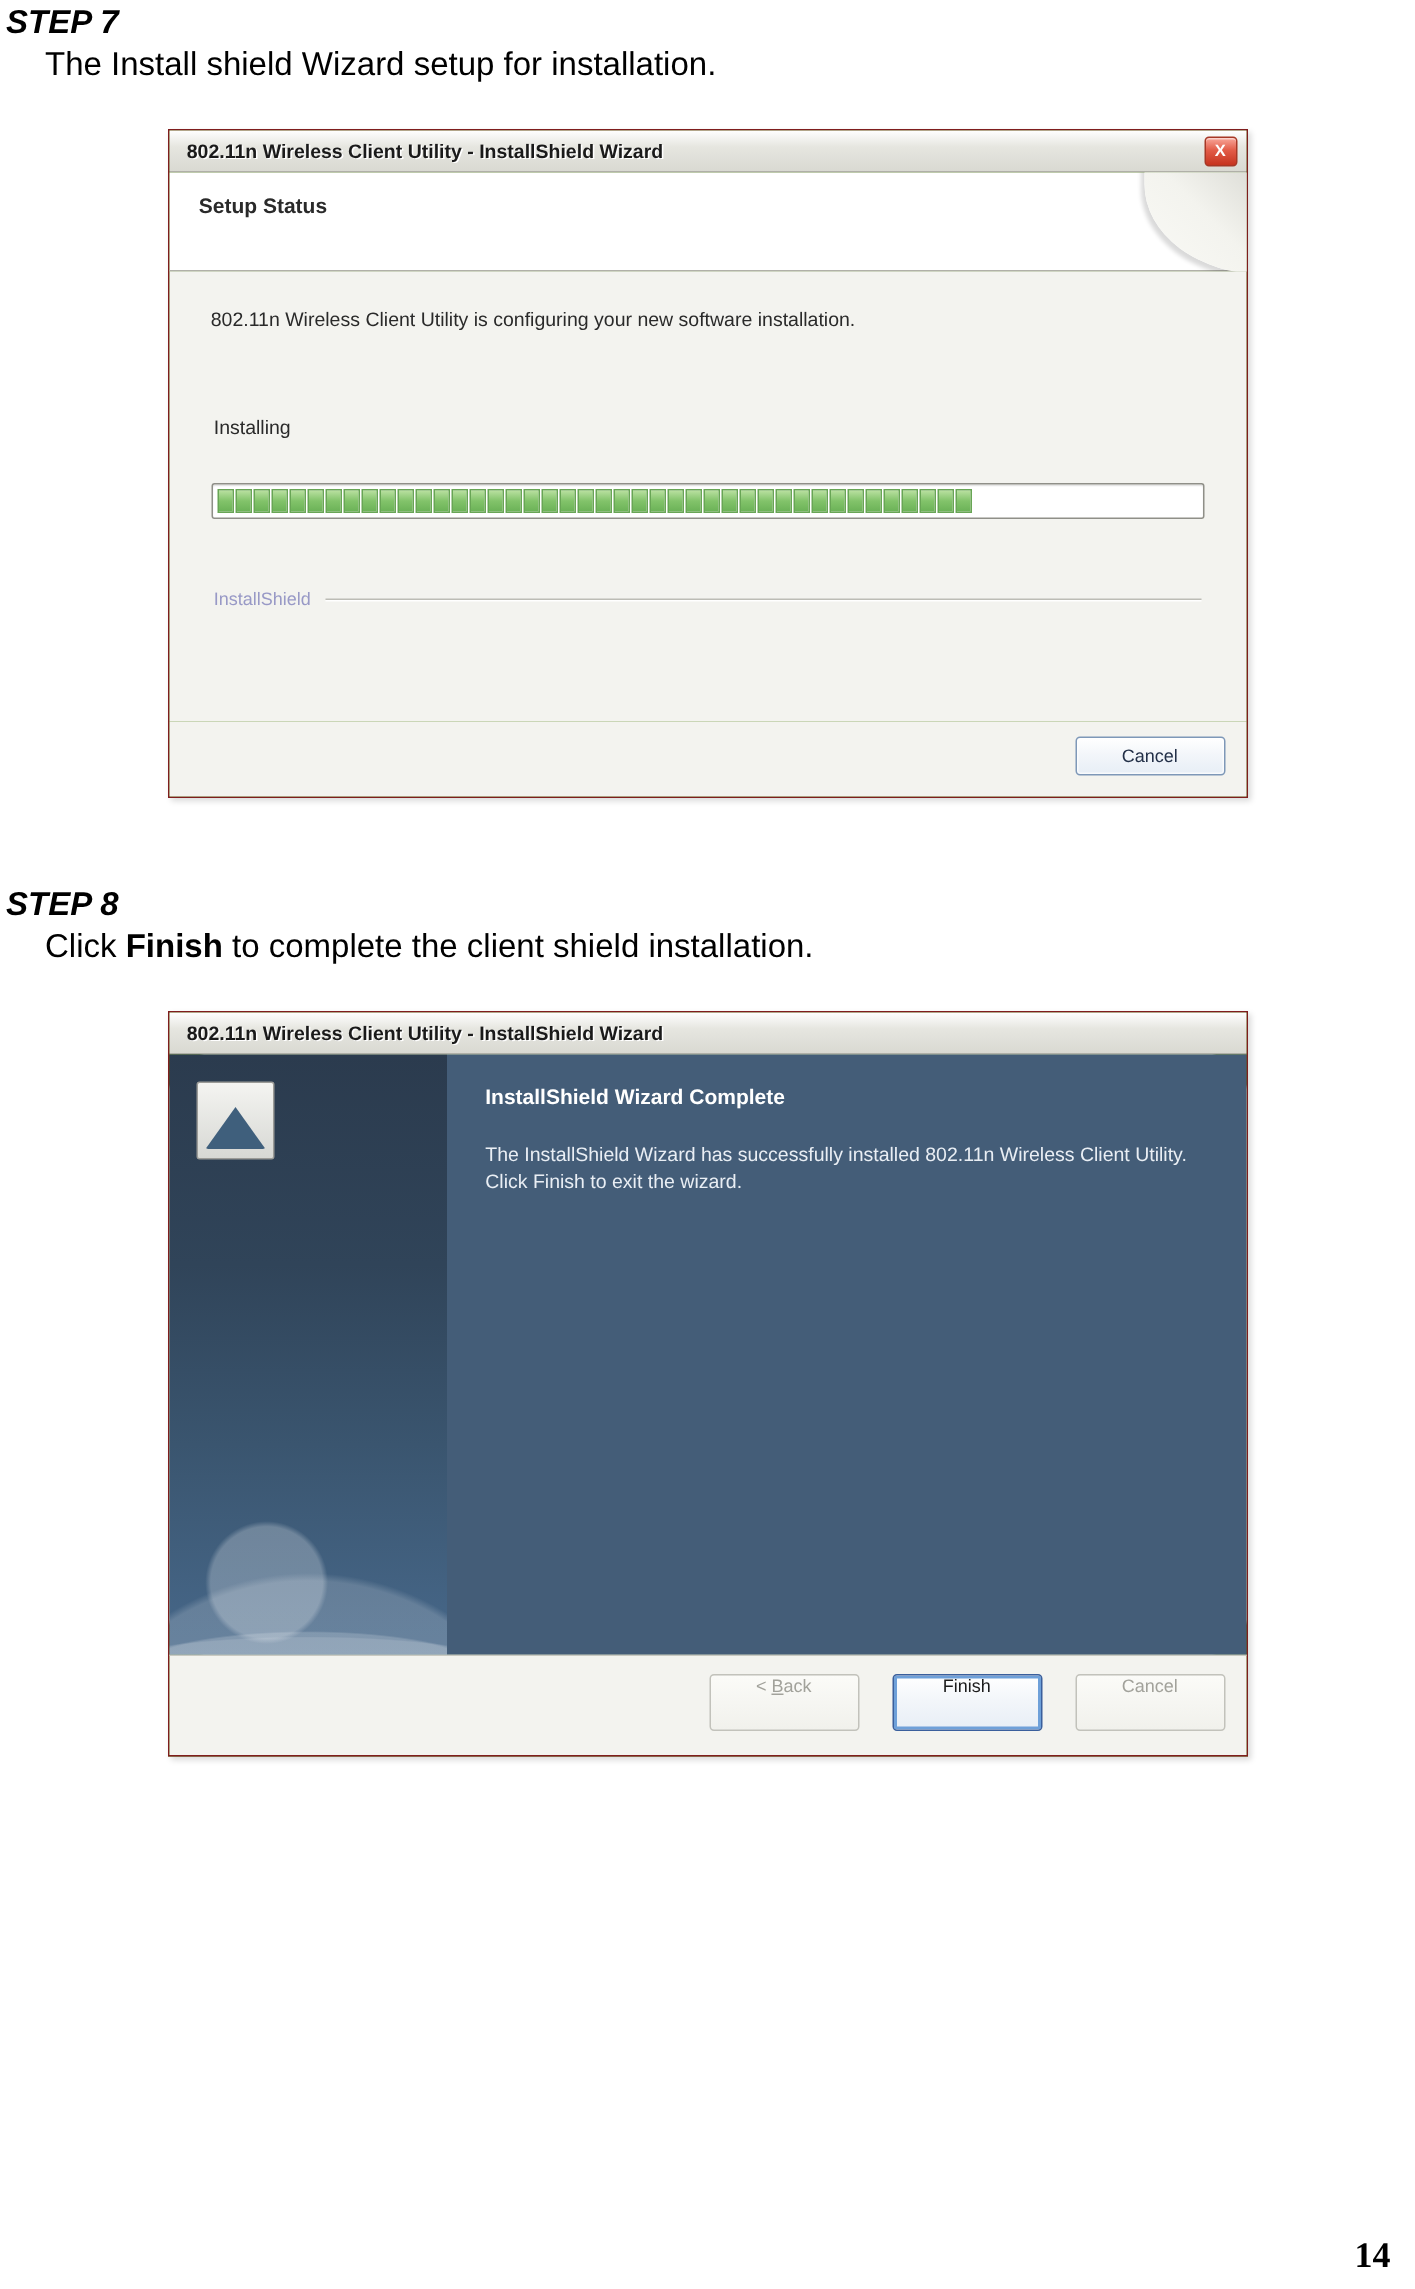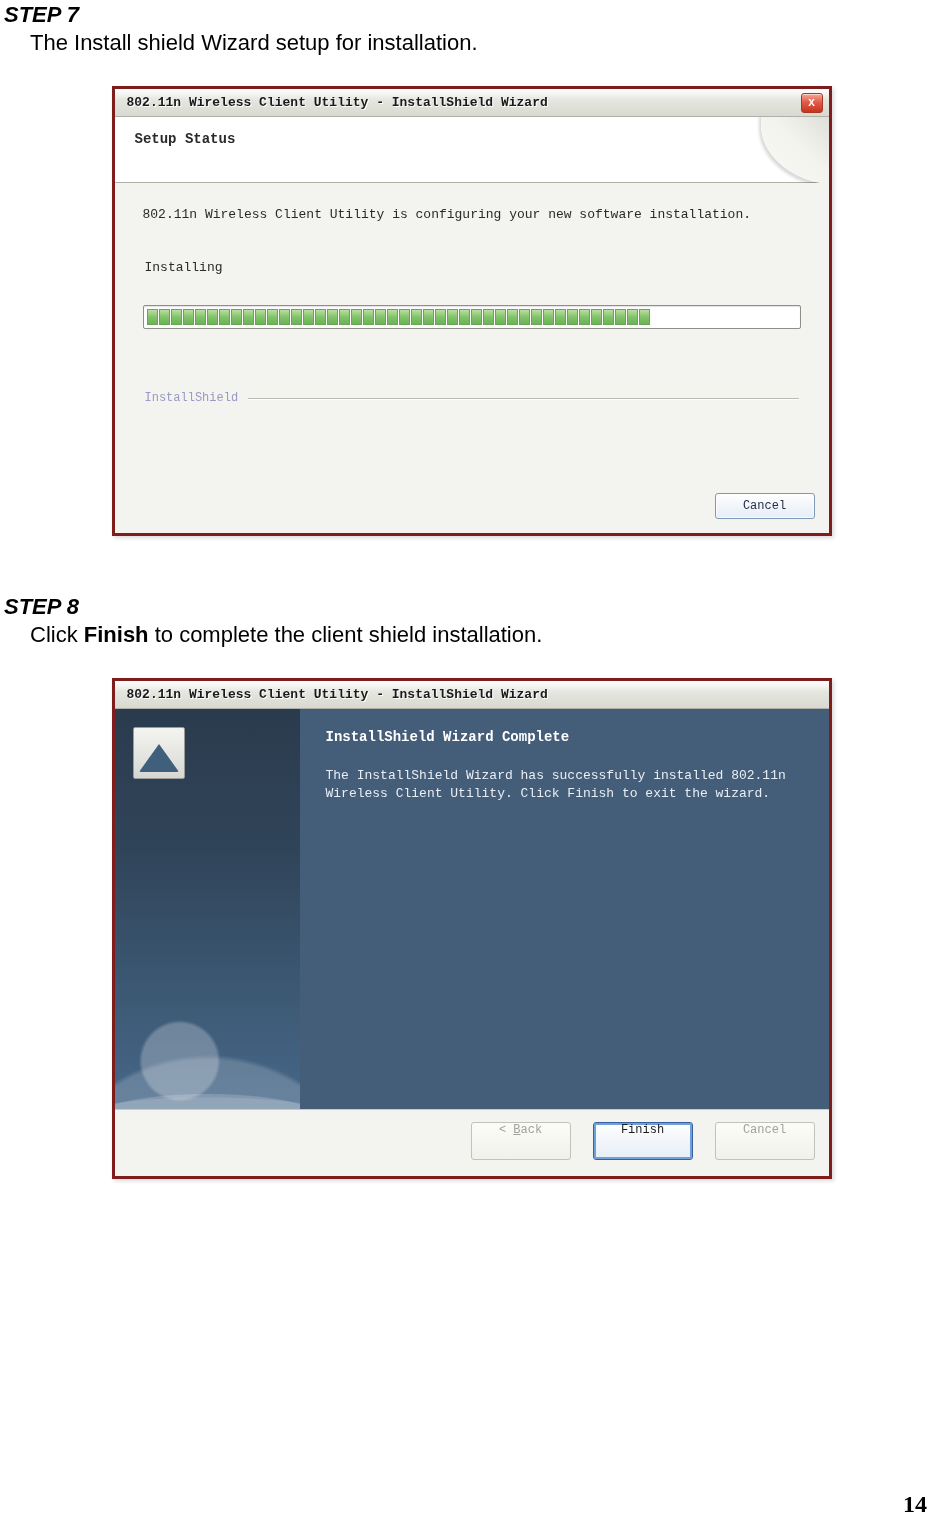--- a/index.html
+++ b/index.html
@@ -22,23 +22,23 @@
     font-size: 22px;
     padding-left: 30px;
     padding-top: 2px;
   }
   .step-text .bold { font-weight: bold; }
   .dialog-wrap {
     margin: 30px auto 0 auto;
     width: 720px;
   }
   .dialog {
-    border: 3px solid #7f1d1d;
+    border: 1px solid #7f1d1d;
     background: #4d7c0f;
-    font-family: Liberation Mono, monospace;
+    font-family: Liberation Sans, sans-serif;
     font-size: 12px;
     box-shadow: 2px 2px 4px rgba(0,0,0,0.15);
   }
   
   .titlebar {
     height: 28px;
     background: linear-gradient(to bottom, #ffffff 0%, #e6e6e0 40%, #d9d9d2 100%);
     border-bottom: 1px solid #b0b0a8;
     display: flex;
     align-items: center;
@@ -91,21 +91,21 @@
     box-shadow: -2px 3px 3px rgba(0,0,0,0.15);
     transform: rotate(0deg);
   }
   
   .dialog .body {
     padding: 24px 28px 16px 28px;
     background: #f3f3ef;
     min-height: 300px;
     position: relative;
   }
-  .body .msg { color: #2a2a2a; font-size: 13px; margin-bottom: 38px; }
+  .body .msg { color: #2a2a2a; font-size: 13px; margin-bottom: 57px; }
   .body .installing-label { color: #2a2a2a; font-size: 13px; margin: 0 0 30px 2px; }
   
   .progress {
     height: 24px;
     border: 1px solid #8f8f88;
     border-radius: 2px;
     background: #ffffff;
     display: flex;
     padding: 3px;
     gap: 1px;
@@ -114,21 +114,21 @@
   .progress .seg {
     flex: 0 0 auto;
     width: 11px;
     height: 100%;
     background: linear-gradient(to bottom,#b9e0a0 0%, #82c36a 50%, #6bb257 100%);
     border: 1px solid #68a555;
   }
   .progress .empty { flex: 1; }
   
   .isl-line {
-    margin-top: 62px;
+    margin-top: 46px;
     display: flex;
     align-items: center;
     gap: 10px;
     padding-left: 2px;
     padding-right: 2px;
     text-align: center;
   }
   .isl-line .lbl { color: #9899c6; font-size: 12px; }
   .isl-line .hr { flex:1; height:1px; background:#bcbcb5; box-shadow: 0 1px 0 #ffffff; }
   

